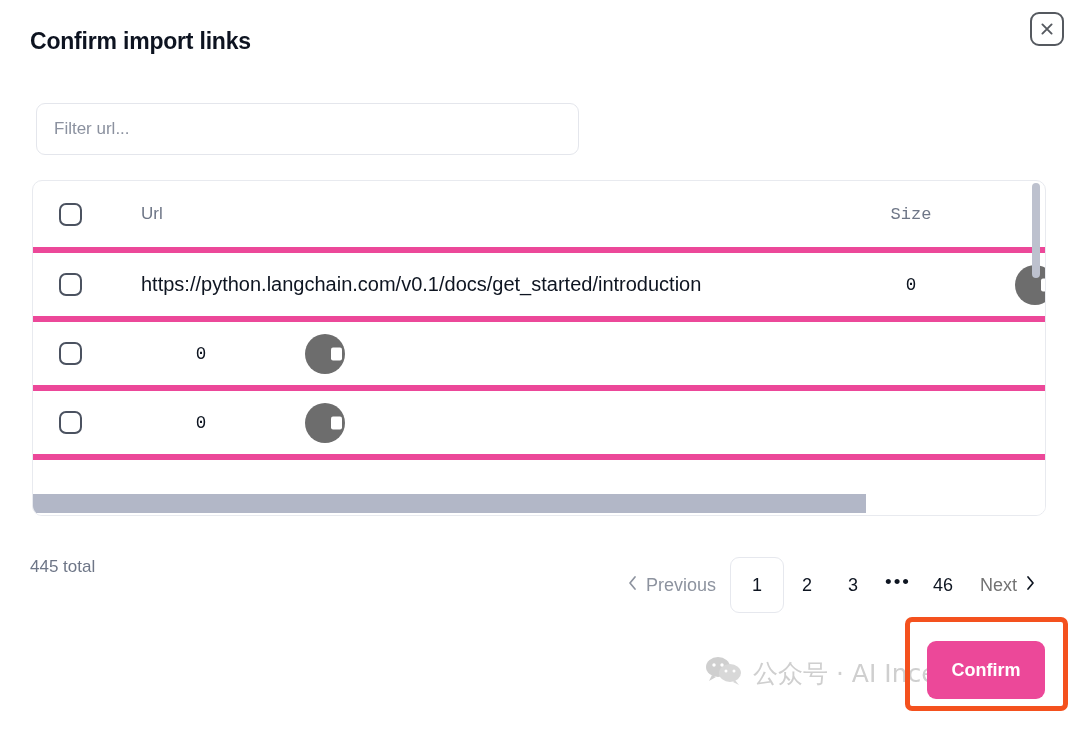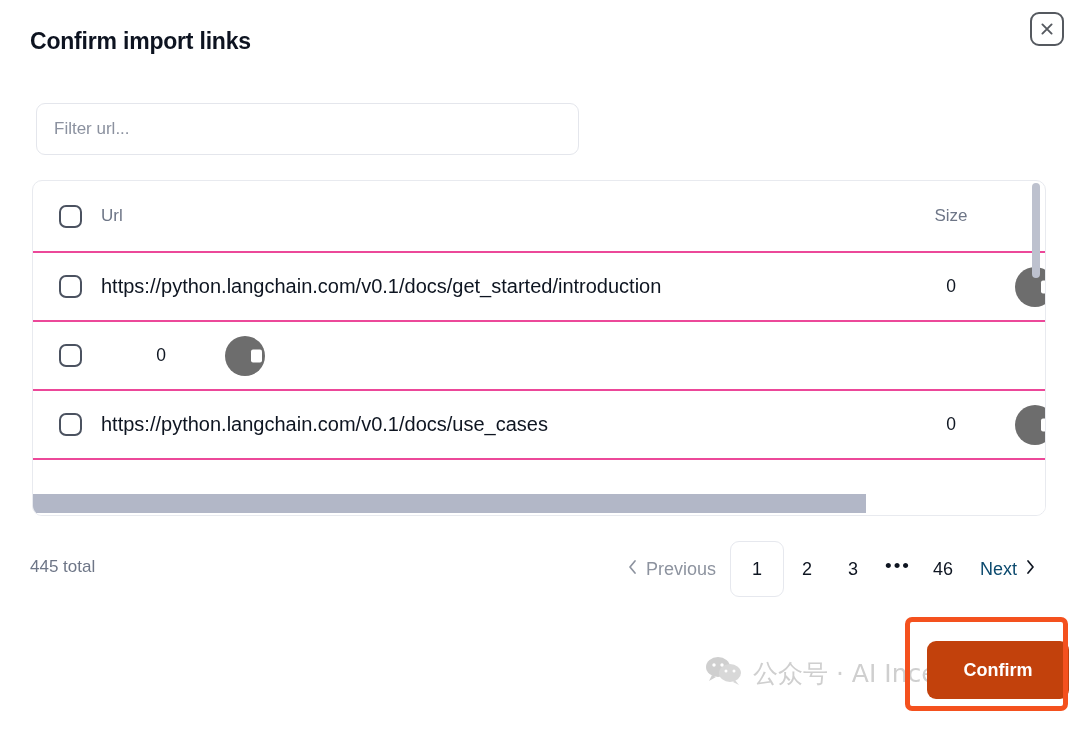--- a/index.html
+++ b/index.html
@@ -75,21 +75,22 @@
     background: #ffffff;
     overflow: hidden;
   }
 
   .trow {
     position: relative;
     display: flex;
     align-items: center;
     height: 69px;
     width: 100%;
-    border-bottom: 2px solid #ec4899;
+    border-bottom: 6px solid #ec4899;
+    gap: 40px;
   }
   .trow.header { height: 72px; }
 
   .cell-check {
     width: 68px;
     flex: 0 0 68px;
     display: flex;
     align-items: center;
     justify-content: center;
     padding-left: 6px;
@@ -113,20 +114,21 @@
   .trow.header .cell-url {
     color: #6e7687;
     font-size: 17px;
   }
 
   .cell-size {
     flex: 0 0 120px;
     text-align: center;
     font-size: 17.5px;
     color: #0e1521;
+    font-family: Liberation Mono, monospace;
   }
   .trow.header .cell-size {
     color: #6e7687;
     font-size: 17px;
   }
 
   .cell-action {
     flex: 0 0 34px;
     position: relative;
     height: 100%;
@@ -202,36 +204,36 @@
   .total-label {
     position: absolute;
     left: 0;
     top: 16px;
     font-size: 17px;
     color: #6e7687;
   }
   .pager {
     position: absolute;
     right: 0;
-    top: 0;
+    top: 16px;
     display: flex;
     align-items: center;
     height: 56px;
     gap: 0px;
   }
   .pg-prev, .pg-next {
     display: flex;
     align-items: center;
     gap: 8px;
     font-size: 18px;
     padding: 0 14px;
     cursor: pointer;
   }
   .pg-prev { color: #8d939f; }
-  .pg-next { color: #0c4a6e; }
+  .pg-next { color: #737373; }
   .pg-num {
     min-width: 46px;
     height: 56px;
     display: flex;
     align-items: center;
     justify-content: center;
     font-size: 18px;
     color: #0e1521;
     cursor: pointer;
   }
@@ -262,23 +264,23 @@
     height: 94px;
     border: 5px solid #f4511e;
     border-radius: 7px;
     background: transparent;
     pointer-events: none;
   }
   .confirm-btn {
     position: absolute;
     left: 927px;
     top: 641px;
-    width: 142px;
+    width: 118px;
     height: 58px;
-    background: #c2410c;
+    background: #ec4899;
     color: #ffffff;
     border: none;
     border-radius: 9px;
     font-family: "Liberation Sans", sans-serif;
     font-size: 18px;
     font-weight: bold;
     cursor: pointer;
   }
 
   
@@ -343,21 +345,20 @@
       <div class="cell-size">0</div>
       <div class="cell-action">
         <div class="circ"></div>
       </div>
     </div>
 
     <div class="trow">
       <div class="cell-check">
         <div class="chk"></div>
       </div>
-      <div class="cell-url">https://python.langchain.com/v0.1/docs/use_cases</div>
       <div class="cell-size">0</div>
       <div class="cell-action">
         <div class="circ"></div>
       </div>
     </div>
 
     <div class="vscroll-track">
       <div class="vscroll-thumb"></div>
     </div>
 

